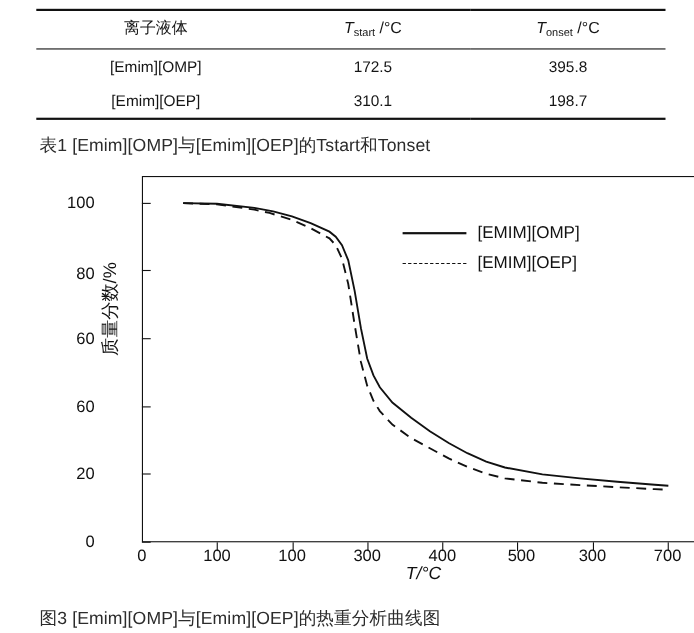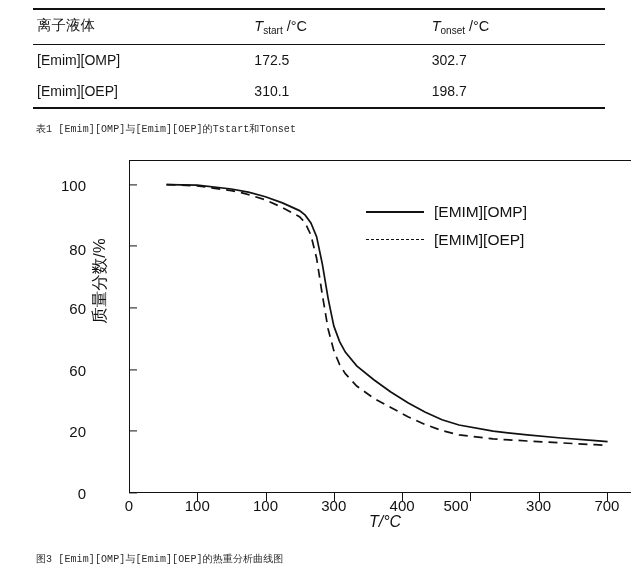--- a/index.html
+++ b/index.html
@@ -23,21 +23,21 @@
     top: 8px;
     width: 572px;
   }
   table.data-table {
     border-collapse: collapse;
     width: 100%;
     font-size: 14px;
   }
   table.data-table th,
   table.data-table td {
-    text-align: left;
+    text-align: center;
     padding: 7px 4px 8px 4px;
     font-weight: normal;
     color: #151515;
   }
   table.data-table thead th {
     border-top: 2.5px solid #111;
     border-bottom: 1.1px solid #111;
     padding-top: 6px;
     padding-bottom: 9px;
     font-size: 14.5px;
@@ -54,24 +54,23 @@
     font-style: normal;
     vertical-align: baseline;
     position: relative;
     top: 3px;
   }
   .unit { font-style: normal; }
 
   
   .caption {
     position: absolute;
-    font-size: 10px;
+    font-size: 16px;
     color: #2b2b2b;
     letter-spacing: 0.1px;
-    font-family: Liberation Mono, monospace;
   }
   #caption-table { left: 36px; top: 122px; }
   #caption-figure { left: 36px; top: 552px; }
 
   
   .figure {
     position: absolute;
     left: 36px;
     top: 150px;
     width: 570px;
@@ -198,21 +197,21 @@
       <tr>
         <th class="col-a"><span>离子液体</span></th>
         <th class="col-b"><span class="ital">T</span><sub class="sm">start</sub><span class="unit"> /°C</span></th>
         <th class="col-c"><span class="ital">T</span><sub class="sm">onset</sub><span class="unit"> /°C</span></th>
       </tr>
     </thead>
     <tbody>
       <tr>
         <td>[Emim][OMP]</td>
         <td>172.5</td>
-        <td>302.7</td>
+        <td>395.8</td>
       </tr>
       <tr>
         <td>[Emim][OEP]</td>
         <td>310.1</td>
         <td>198.7</td>
       </tr>
     </tbody>
   </table>
 </div>
 
@@ -258,21 +257,21 @@
   <div class="ytick-mark" style="top:219.7px"></div>
   <div class="ytick-mark" style="top:158.0px"></div>
   <div class="ytick-mark" style="top:96.3px"></div>
   <div class="ytick-mark" style="top:34.6px"></div>
 
   <div class="xtick" style="left:93px">0</div>
   <div class="xtick" style="left:161.3px">100</div>
   <div class="xtick" style="left:229.5px">100</div>
   <div class="xtick" style="left:297.8px">300</div>
   <div class="xtick" style="left:366.1px">400</div>
-  <div class="xtick" style="left:420px">500</div>
+  <div class="xtick" style="left:438px">500</div>
   <div class="xtick" style="left:502.6px">300</div>
   <div class="xtick" style="left:570.9px">700</div>
 
   <div class="xtick-mark" style="left:161.3px"></div>
   <div class="xtick-mark" style="left:229.5px"></div>
   <div class="xtick-mark" style="left:297.8px"></div>
   <div class="xtick-mark" style="left:366.1px"></div>
   <div class="xtick-mark" style="left:434.3px"></div>
   <div class="xtick-mark" style="left:502.6px"></div>
   <div class="xtick-mark" style="left:570.9px"></div>

